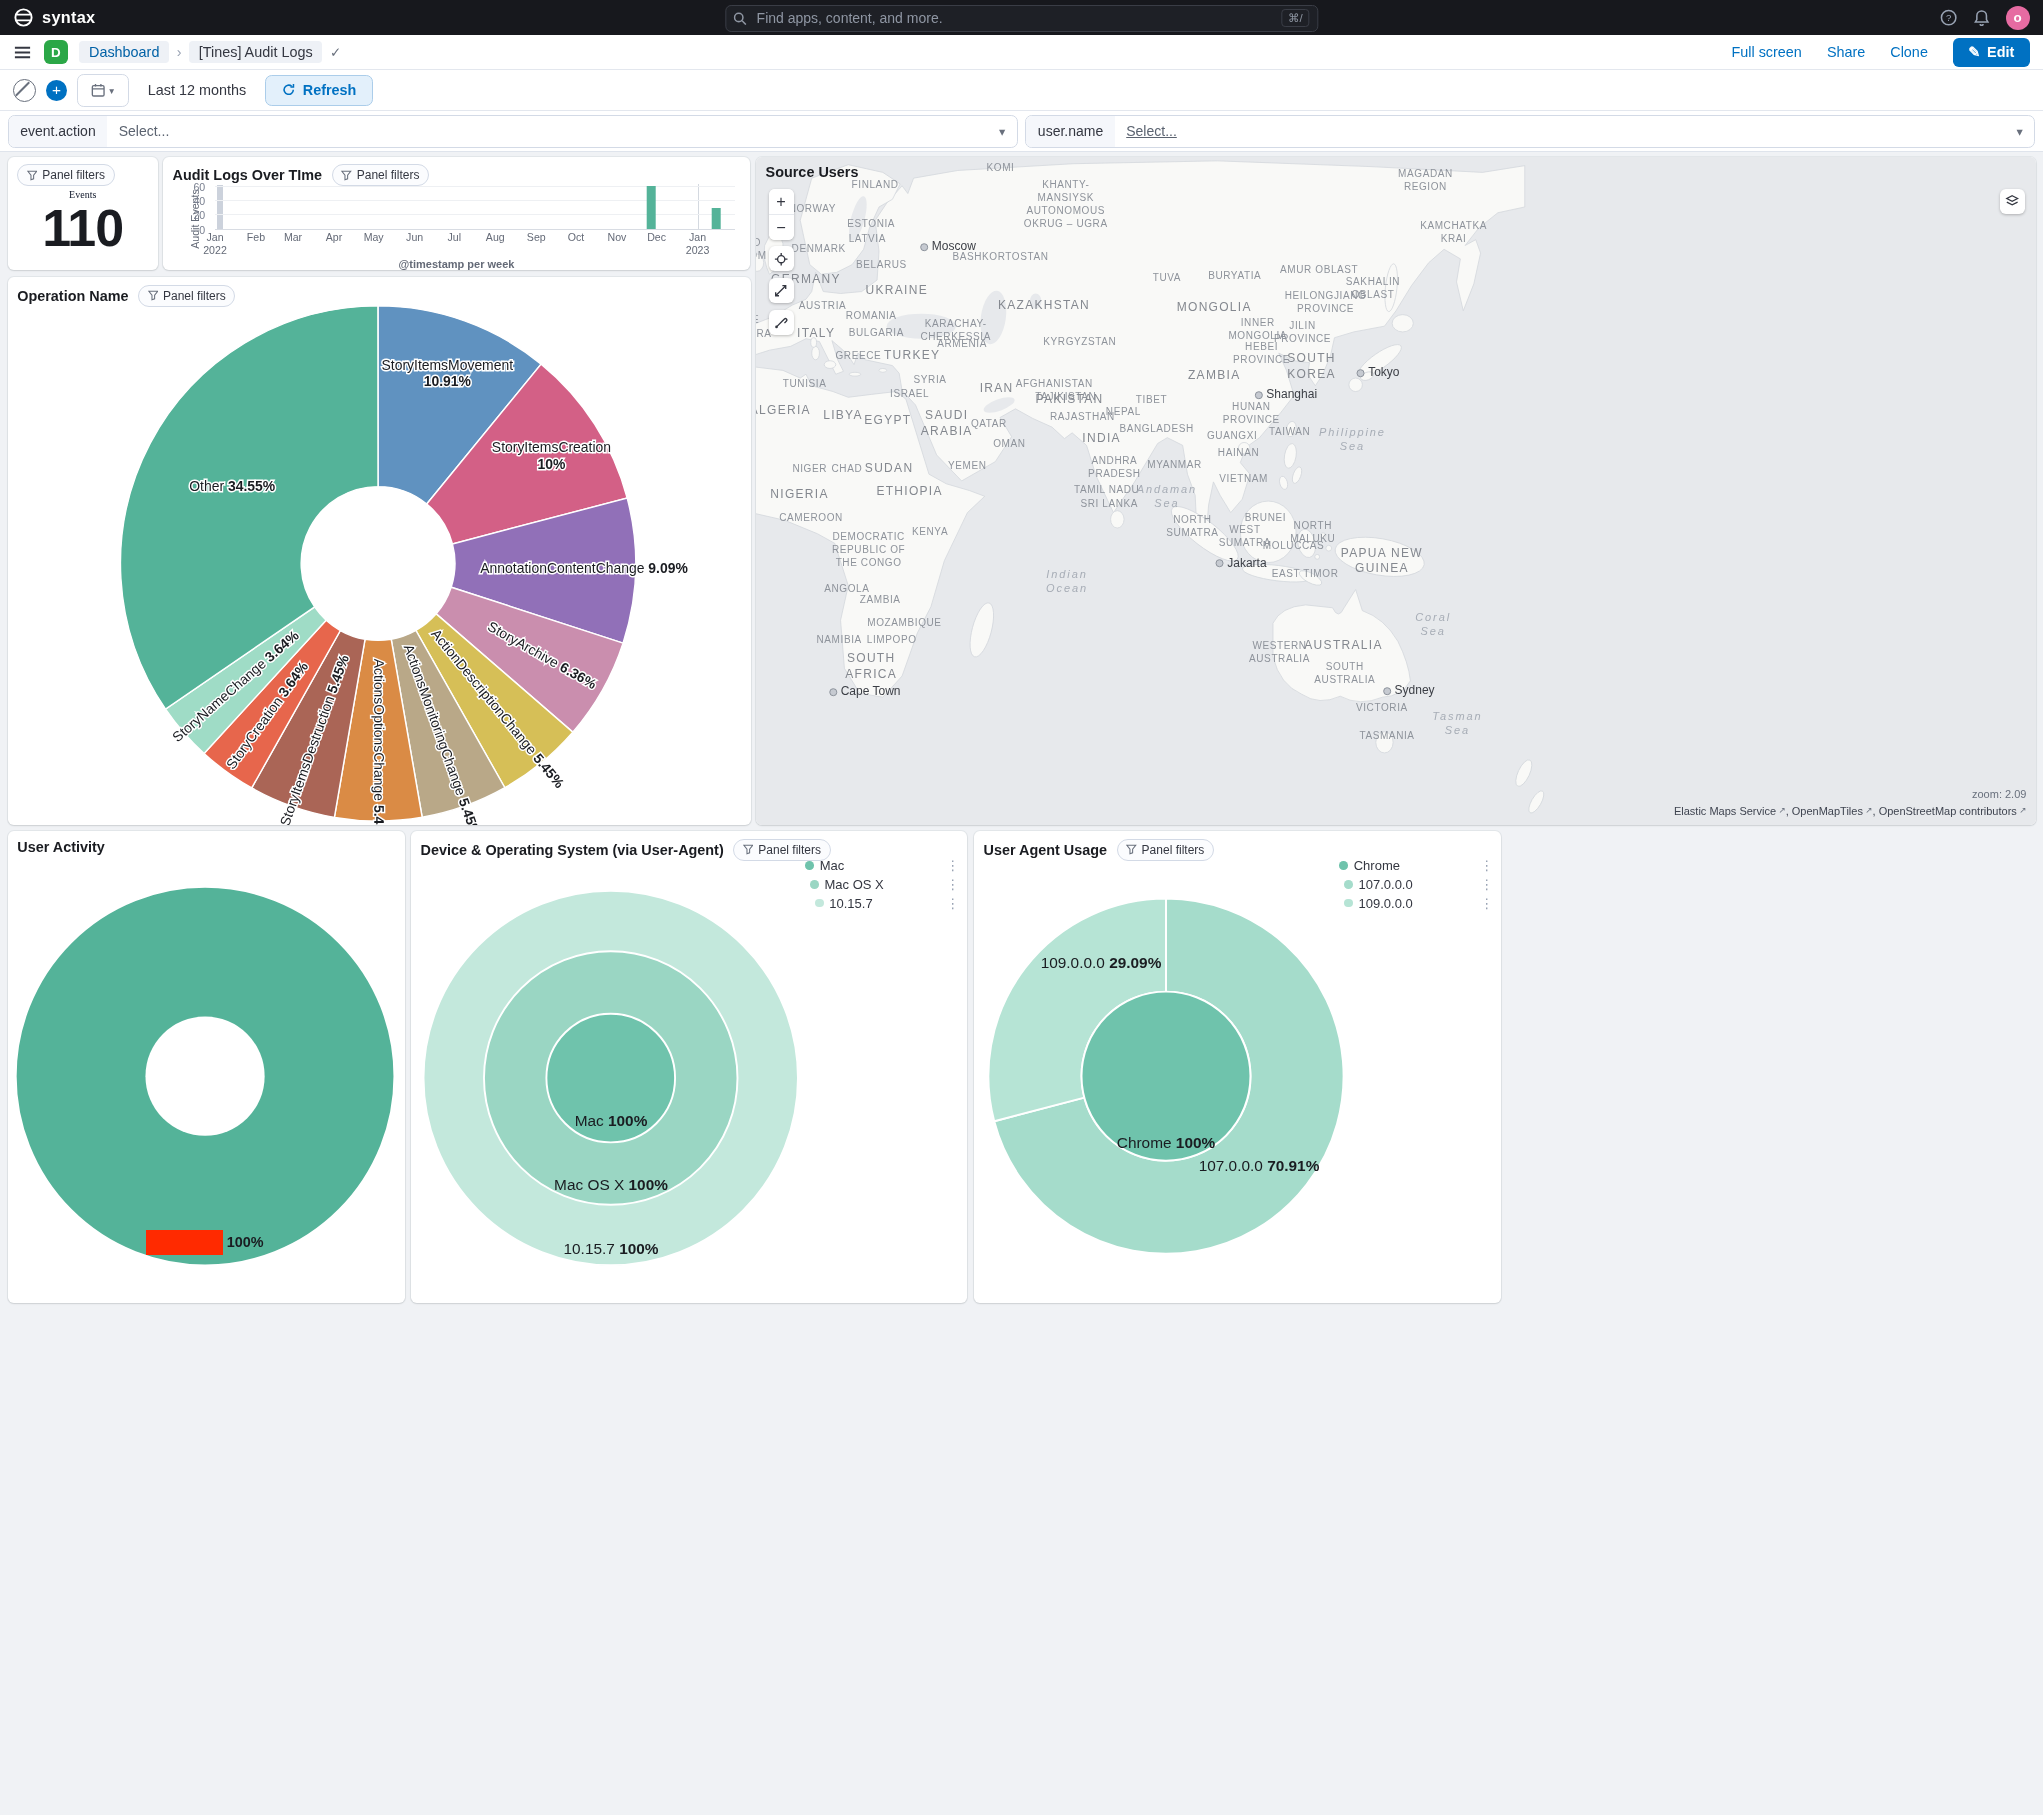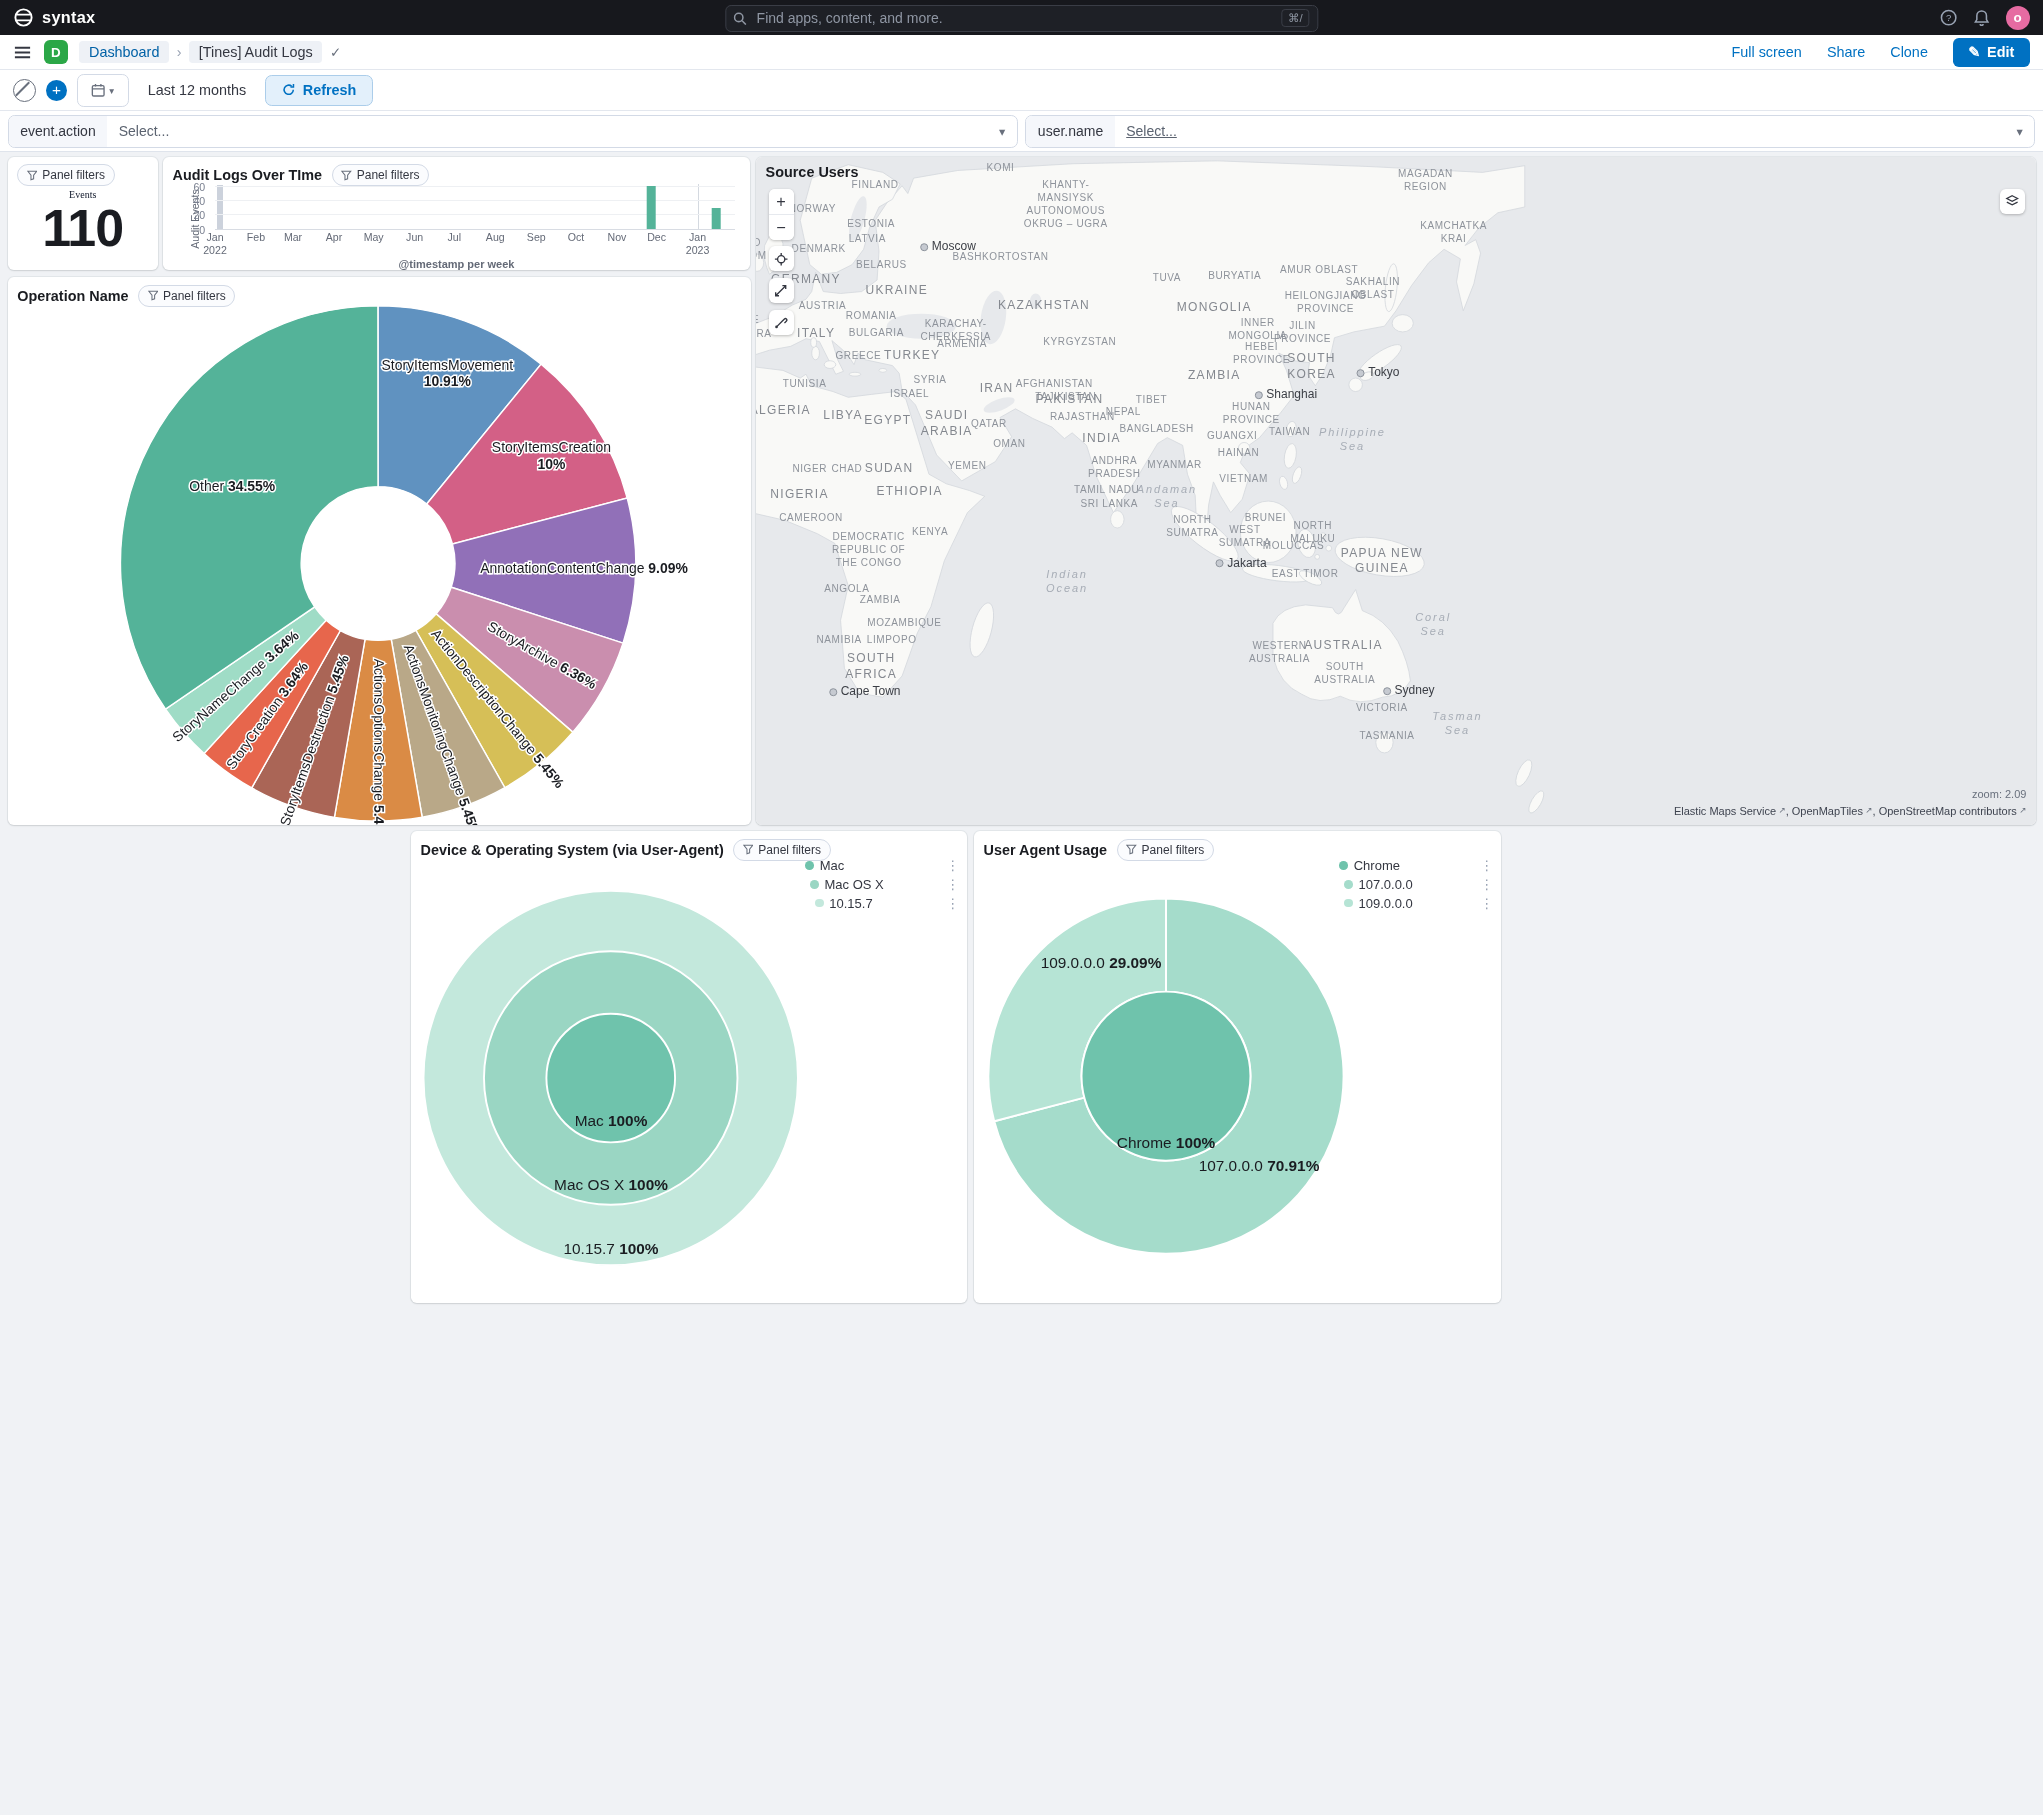--- a/index.html
+++ b/index.html
@@ -551,20 +551,31 @@
         <span class="ptitle">Operation Name</span>
         <span class="pfbadge">
           <svg width="10.6" height="10.6" viewBox="0 0 12 12">
               <path d="M1 1.5h10L7.5 6v4L4.5 11V6z" fill="none" stroke="#69707d" stroke-width="1.2"></path>
             </svg>
           <span>Panel filters</span>
         </span>
       </div>
     </section>
 
+    <section class="panel" id="p-uactivity">
+      <svg id="uact-svg" class="chart-svg" viewBox="0 0 413 491">
+          <circle cx="205" cy="255" r="197" fill="#54B399" stroke="#fff" stroke-width="2"></circle>
+          <circle cx="205" cy="255" r="62" fill="#fff"></circle>
+        </svg>
+      <div class="phead">
+          <span class="ptitle">User Activity</span>
+        </div>
+      <div class="redaction" id="uact-redact" style="left: 138px; top: 399px; width: 77px; height: 25px; background: rgb(255, 42, 0);"></div>
+      <div class="ua-pct" id="uact-pct" style="left:219px;top:403px;">100%</div>
+    </section>
 
     <section class="panel" id="p-device">
       <svg id="dev-svg" class="chart-svg" viewBox="0 0 579 491">
           <circle cx="208" cy="257" r="195" fill="#C3E8DC" stroke="#fff" stroke-width="2"></circle>
           <circle cx="208" cy="257" r="132" fill="#9AD6C3" stroke="#fff" stroke-width="2"></circle>
           <circle cx="208" cy="257" r="67" fill="#6FC3AC" stroke="#fff" stroke-width="2"></circle>
         </svg>
       <div id="dev-labels" style="position:absolute;inset:0;z-index:2;">
           <div class="sb-label" style="left: 200px; top: 290px;"><span>Mac </span><b>100%</b></div>
           <div class="sb-label" style="left: 200px; top: 354px;"><span>Mac OS X </span><b>100%</b></div>

